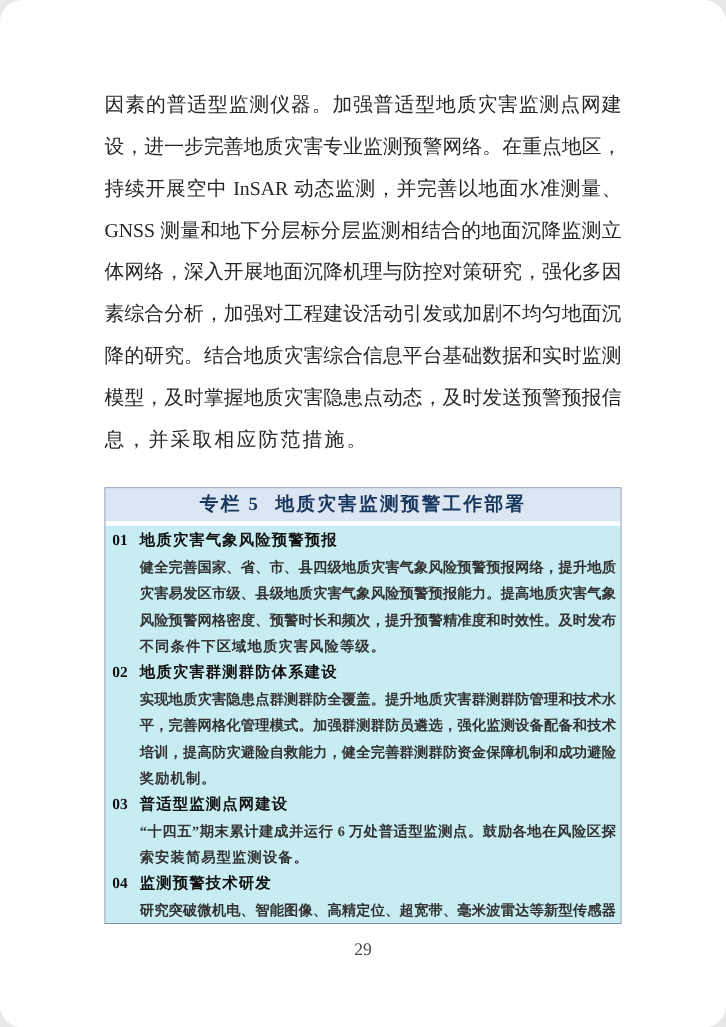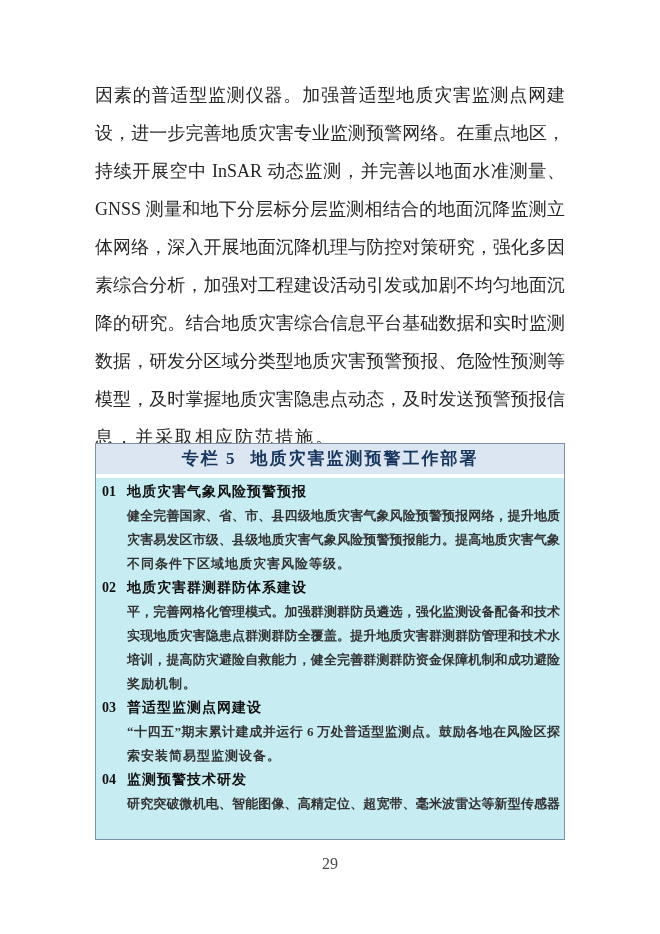--- a/index.html
+++ b/index.html
@@ -4,20 +4,21 @@
 <style>
   html, body { margin: 0; padding: 0; background: #e8e8e8; }
   .page {
     position: relative;
     width: 660px;
     height: 934px;
     margin: 0 auto;
     background: #ffffff;
     font-family: "Liberation Serif", "DejaVu Serif", serif;
     overflow: hidden;
+    border-radius: 20px;
   }
   
   .main-text {
     position: absolute;
     left: 95px;
     top: 76px;
     width: 470px;
     color: #262626;
   }
   .tline {
@@ -112,47 +113,47 @@
 <div class="page">
 
   <div class="main-text">
     <div class="tline">因素的普适型监测仪器。加强普适型地质灾害监测点网建</div>
     <div class="tline">设，进一步完善地质灾害专业监测预警网络。在重点地区，</div>
     <div class="tline">持续开展空中 InSAR 动态监测，并完善以地面水准测量、</div>
     <div class="tline">GNSS 测量和地下分层标分层监测相结合的地面沉降监测立</div>
     <div class="tline">体网络，深入开展地面沉降机理与防控对策研究，强化多因</div>
     <div class="tline">素综合分析，加强对工程建设活动引发或加剧不均匀地面沉</div>
     <div class="tline">降的研究。结合地质灾害综合信息平台基础数据和实时监测</div>
-    <div class="tline">数据，研发分区域分类型地质灾害预警预报、危险性预测等</div>
     <div class="tline">模型，及时掌握地质灾害隐患点动态，及时发送预警预报信</div>
     <div class="tline short">息，并采取相应防范措施。</div>
   </div>
 
   <div class="callout">
     <div class="callout-header">
       <span class="box-label">专栏 5</span><span>地质灾害监测预警工作部署</span>
     </div>
     <div class="callout-gap"></div>
     <div class="callout-body">
 
       <div class="item">
         <div class="item-title-row">
           <span class="item-num">01</span><span class="item-title">地质灾害气象风险预警预报</span>
         </div>
         <div class="item-line">健全完善国家、省、市、县四级地质灾害气象风险预警预报网络，提升地质</div>
         <div class="item-line">灾害易发区市级、县级地质灾害气象风险预警预报能力。提高地质灾害气象</div>
+        <div class="item-line">风险预警网格密度、预警时长和频次，提升预警精准度和时效性。及时发布</div>
         <div class="item-line short">不同条件下区域地质灾害风险等级。</div>
       </div>
 
       <div class="item">
         <div class="item-title-row">
           <span class="item-num">02</span><span class="item-title">地质灾害群测群防体系建设</span>
         </div>
+        <div class="item-line">实现地质灾害隐患点群测群防全覆盖。提升地质灾害群测群防管理和技术水</div>
         <div class="item-line">平，完善网格化管理模式。加强群测群防员遴选，强化监测设备配备和技术</div>
-        <div class="item-line">实现地质灾害隐患点群测群防全覆盖。提升地质灾害群测群防管理和技术水</div>
         <div class="item-line">培训，提高防灾避险自救能力，健全完善群测群防资金保障机制和成功避险</div>
         <div class="item-line short">奖励机制。</div>
       </div>
 
       <div class="item">
         <div class="item-title-row">
           <span class="item-num">03</span><span class="item-title">普适型监测点网建设</span>
         </div>
         <div class="item-line">“十四五”期末累计建成并运行 6 万处普适型监测点。鼓励各地在风险区探</div>
         <div class="item-line short">索安装简易型监测设备。</div>

